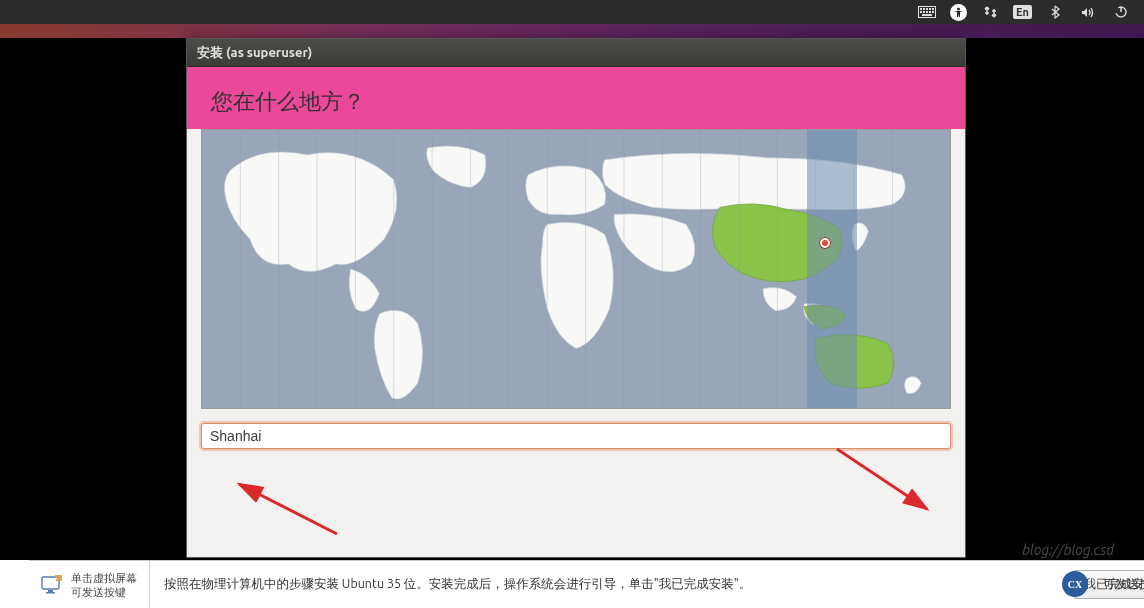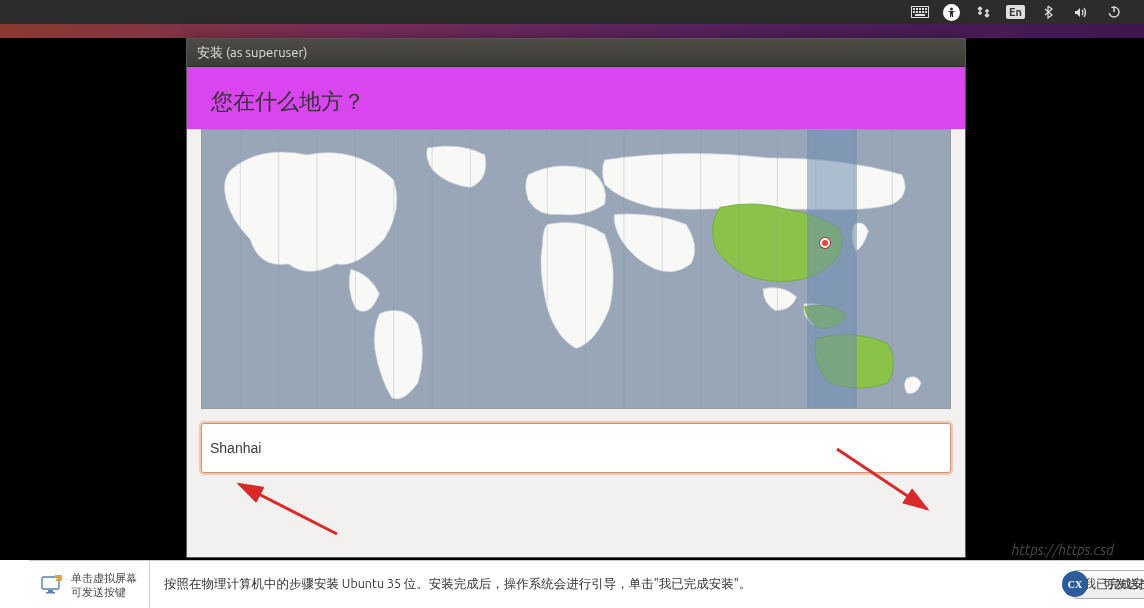--- a/index.html
+++ b/index.html
@@ -12,21 +12,21 @@
       position: relative;
     }
     .vm-frame {
       position: absolute; top: 0; left: 0; width: 1144px; height: 560px;
       background: #000;
     }
     .top-bar {
       position: absolute; top: 0; left: 0; right: 0; height: 24px;
       background: #2c2c2c;
       display: flex; justify-content: flex-end; align-items: center;
-      padding-right: 20px;
+      padding-right: 13px;
       gap: 13px;
     }
     .top-bar .tray-icon { color: #dfdfdf; font-size: 13px; display:inline-flex; align-items:center; justify-content:center; width:20px; height:20px; }
     .top-bar .acc-circle { width:17px; height:17px; border-radius:50%; background:#fff; color:#000; display:inline-flex; align-items:center; justify-content:center; font-size:12px; }
     .top-bar .lang-badge { background:#dfdfdf; color:#333; font-size:11px; font-weight:bold; padding:1px 3px; border-radius:2px; }
     .gradient-strip {
       position:absolute; top:24px; left:0; right:0; height:14px;
       background: linear-gradient(90deg,#8a3a2f 0%, #7a2f5a 30%, #5a2360 60%, #3e1750 100%);
     }
     .installer-window {
@@ -38,44 +38,44 @@
       box-shadow: 0 4px 18px rgba(0,0,0,0.6);
       display:flex; flex-direction:column;
     }
     .titlebar {
       height: 28px;
       background: linear-gradient(#4c4b46,#3c3b37);
       color:#e0e0dc;
       display:flex; align-items:center;
       padding: 0 10px;
       font-size:13px;
-      font-weight:normal;
+      font-weight:bold;
       border-bottom:1px solid #2a2a27;
     }
     .heading-area {
       padding: 20px 24px 12px 24px;
-      background:#d946ef;
+      background:#ec4899;
     }
     .heading-area h1 { font-size:22px; font-weight:400; color:#333; }
     .map-panel {
       margin: 0 14px;
       height: 280px;
       border: 1px solid #9a9a96;
       background: #a5afbd;
       position: relative;
       overflow: hidden;
     }
     .map-svg { width:100%; height:100%; display:block; }
     .tz-band { position:absolute; top:0; height:100%; width:50px; left:605px; background:rgba(110,140,175,0.55); }
     .marker-dot { position:absolute; top:108px; left:618px; width:10px; height:10px; border-radius:50%; background:#e04a3a; border:2px solid #fff; box-shadow:0 0 0 1px #a33; }
     .form-row {
       padding: 14px 14px 4px 14px;
     }
     .tz-input {
-      width:100%; padding:16px 8px;
+      width:100%; padding:4px 8px;
       font-size:14px;
       border:1px solid #d2926e;
       border-radius:3px;
       background:#fff;
       outline:2px solid rgba(230,120,60,0.35);
       outline-offset:0;
       color:#3c3c3c;
     }
     .button-row {
       padding: 30px 22px 0 22px;
@@ -276,21 +276,21 @@
             <marker id="ah2" markerWidth="10" markerHeight="10" refX="8" refY="3" orient="auto">
               <path d="M0 0 L9 3 L0 6 Z" fill="#d9292b"></path>
             </marker>
           </defs>
           <line x1="10" y1="5" x2="100" y2="65" stroke="#d9292b" stroke-width="3" marker-end="url(#ah2)"></line>
         </svg>
     </div>
   </div>
 </div>
 
-<div class="watermark">https://https.csd</div>
+<div class="watermark">blog://blog.csd</div>
 
 <div class="outer-bottom">
   <div class="hint-block">
     <span class="hint-icon">
       <svg width="22" height="20" viewBox="0 0 22 20">
           <rect x="1" y="2" width="17" height="12" rx="1.5" fill="none" stroke="#5a7fb0" stroke-width="1.4"></rect>
           <rect x="7" y="15" width="5" height="2" fill="#5a7fb0"></rect>
           <rect x="5" y="17" width="9" height="1.5" fill="#5a7fb0"></rect>
           <path d="M14 1 L20 1 L20 6" fill="none" stroke="#e8a23a" stroke-width="1.8"></path>
           <path d="M20 1 L15 6" stroke="#e8a23a" stroke-width="1.8"></path>

